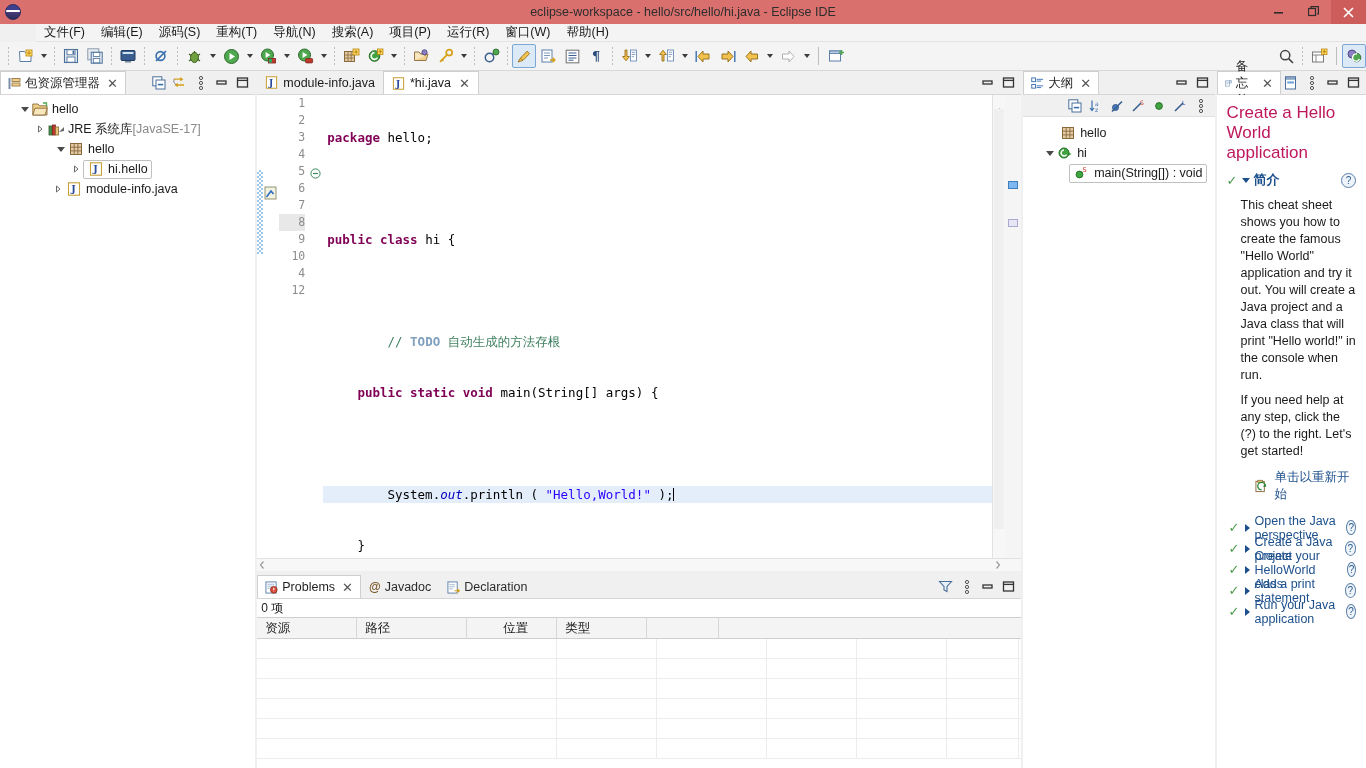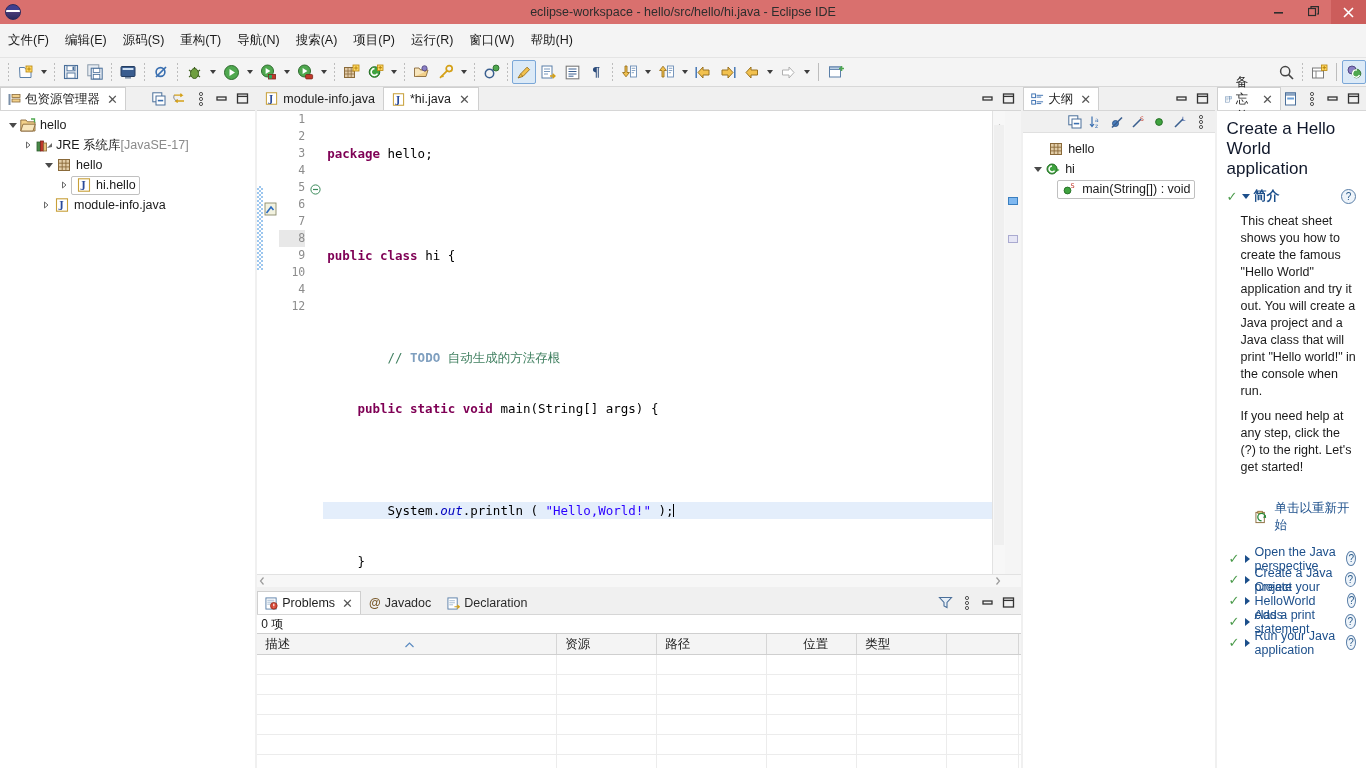--- a/index.html
+++ b/index.html
@@ -27,22 +27,22 @@
   }
   .tb-controls { margin-left: auto; display: flex; height: 24px; z-index: 2; }
   .tb-btn {
     width: 35px; height: 24px; display: flex; align-items: center; justify-content: center;
     color: #2d2d2d;
   }
   .tb-btn.close { background: #cc5d5b; color: #fff; }
   .tb-btn svg { display:block; }
   
   .menubar {
-    height: 34px; background: #f4f4f4; display: flex; align-items: center;
-    padding-left: 0; border-bottom: 1px solid #e4e4e4;
+    height: 18px; background: #f4f4f4; display: flex; align-items: center;
+    padding-left: 0; border-bottom: 1px solid #e4e4e4; margin-left: 36px;
   }
   .menu-item {
     font-size: 12.5px; color: #1a1a1a; padding: 2px 8px; white-space: nowrap;
   }
   
   .toolbar {
     height: 29px; background: #f4f4f4; display: flex; align-items: center;
     padding-left: 4px; border-bottom: 1px solid #d8d8d8;
   }
   .tbi { width: 24px; height: 24px; display: flex; align-items: center; justify-content: center; }
@@ -72,21 +72,21 @@
     border-top: 1px solid #cfcfcf; border-left: 1px solid #cfcfcf; border-right: 1px solid #cfcfcf;
     position: relative; top: 0px;
   }
   .vtab.inactive { background: #f0f0f0; border-color: transparent; color:#2b2b2b; }
   .vtab-close { font-size: 13px; color: #555; margin-left: 3px; line-height: 1; }
   .part-toolbar { margin-left: auto; display: flex; align-items: center; padding-right: 3px; gap: 2px; }
   .pt-btn { width: 19px; height: 20px; display: flex; align-items: center; justify-content: center; }
   .part-body { flex: 1; overflow: hidden; background: #fff; position: relative; }
   
   .tree { padding: 4px 0 0 0; font-size: 12.5px; color: #1a1a1a; }
-  .tnode { display: flex; align-items: center; height: 20px; white-space: nowrap; }
+  .tnode { display: flex; align-items: center; height: 20px; white-space: nowrap; margin-left: 12px; }
   .tw { width: 13px; height: 20px; display: flex; align-items: center; justify-content: center; }
   .tw.down::after { content:""; width:0;height:0;border-left:4px solid transparent;border-right:4px solid transparent;border-top:5px solid #4a4a4a; }
   .ticon { width: 18px; height: 18px; display:flex; align-items:center; justify-content:center; margin-right:3px; }
   .tlabel { }
   .tdim { color: #8a8a8a; }
   .tsel { background: #ffffff; border: 1px solid #c0c0c0; border-radius: 2px; padding: 0 3px; }
   
   .editor-area { display:flex; flex-direction:column; min-width:0; }
   .etabs { height: 24px; background:#f0f0f0; display:flex; align-items:stretch; border-bottom:1px solid #d6d6d6;}
   .etab {
@@ -120,21 +120,21 @@
   .hscroll { height: 13px; background:#f7f7f7; border-top:1px solid #e2e2e2; display:flex; align-items:center; justify-content:space-between; padding:0 2px;}
   .ovr-col { width:16px; background:#f5f5f5; position:relative; }
   
   .ptbl-count { height:18px; font-size:12px; color:#1a1a1a; padding-left:4px; line-height:18px; background:#fff; }
   .ptbl-head { height:22px; display:flex; background:#f4f4f4; border-top:1px solid #cfcfcf; border-bottom:1px solid #cfcfcf; font-size:12.5px;}
   .pth { display:flex; align-items:center; padding-left:8px; border-right:1px solid #d6d6d6; position:relative; color:#1a1a1a;}
   .ptbl-row { height:20px; display:flex; border-bottom:1px solid #ececec; }
   .ptd { border-right:1px solid #ececec; }
   
   .cs-body { padding: 8px 10px 0 10px; overflow:hidden; }
-  .cs-title { font-size:17px; color:#0f172a; margin-bottom:8px; }
+  .cs-title { font-size:17px; color:#be185d; margin-bottom:8px; }
   .cs-sec { display:flex; align-items:center; gap:4px; }
   .cs-sec-title { color:#1c4f8b; font-size:13px; font-weight:bold; }
   .cs-check { color:#4a9a4a; font-size:13px; }
   .cs-caret-down { width:0;height:0;border-left:4px solid transparent;border-right:4px solid transparent;border-top:5px solid #1c4f8b; }
   .cs-caret-right { width:0;height:0;border-top:4px solid transparent;border-bottom:4px solid transparent;border-left:5px solid #1c4f8b; }
   .cs-help { margin-left:auto; width:15px;height:15px;border-radius:50%;border:1px solid #5a7fa8;color:#2a5a8a;font-size:10px;display:flex;align-items:center;justify-content:center; background:#eef4fa;}
   .cs-para { font-size:12.5px; color:#1a1a1a; line-height:17px; padding-left:14px; margin-top:8px; }
   .cs-link { color:#1c4f8b; font-size:12.5px; }
   .cs-step { display:flex; align-items:center; gap:5px; height:21px; padding-left:2px; }
   .cs-step .lbl { color:#1c4f8b; font-size:12.5px; }
@@ -687,28 +687,20 @@
             <svg width="13" height="13" viewBox="0 0 13 13">
                 <rect x="1.5" y="2" width="10" height="9" fill="none" stroke="#333" stroke-width="1.3"></rect>
                 <path d="M1.5 4.4 H11.5" stroke="#333" stroke-width="1.3"></path>
               </svg>
           </div>
         </div>
       </div>
       <div class="part-body">
         <div class="ptbl-count">0 项</div>
         <div class="ptbl-head">
-          <div class="pth" style="width:300px;">
-            <span>描述</span>
-            <span style="position:absolute;left:148px;top:3px;">
-              <svg width="9" height="6" viewBox="0 0 9 6">
-                  <path d="M0.5 5 L4.5 1 L8.5 5" fill="none" stroke="#5a8ac0" stroke-width="1.2"></path>
-                </svg>
-            </span>
-          </div>
           <div class="pth" style="width:100px;">
             <span>资源</span>
           </div>
           <div class="pth" style="width:110px;">
             <span>路径</span>
           </div>
           <div class="pth" style="width:90px;justify-content:center;">
             <span>位置</span>
           </div>
           <div class="pth" style="width:90px;">
@@ -930,21 +922,21 @@
       <div class="cs-sec">
         <span class="cs-check">✓</span>
         <span class="cs-caret-down"></span>
         <span class="cs-sec-title">简介</span>
         <span class="cs-help">?</span>
       </div>
 
       <div class="cs-para">This cheat sheet shows you how to create the famous "Hello World" application and try it out. You will create a Java project and a Java class that will print "Hello world!" in the console when run.</div>
       <div class="cs-para">If you need help at any step, click the (?) to the right. Let's get started!</div>
 
-      <div style="display:flex;align-items:center;gap:6px;padding-left:28px;margin-top:24px;">
+      <div style="display:flex;align-items:center;gap:6px;padding-left:28px;margin-top:9px;">
         <svg width="15" height="15" viewBox="0 0 15 15">
           <rect x="1" y="2" width="9" height="11" fill="#fff" stroke="#8a6a3a" stroke-width="1"></rect>
           <rect x="3" y="0.8" width="5" height="2.4" fill="#e6c27a" stroke="#8a6a3a" stroke-width="0.8"></rect>
           <path d="M7 11 A4 4 0 1 1 11 7" fill="none" stroke="#2a8a3a" stroke-width="1.4"></path>
           <path d="M11.5 4.5 L12 8 L8.5 7.6 Z" fill="#2a8a3a"></path>
         </svg>
         <span class="cs-link">单击以重新开始</span>
       </div>
 
       <div style="margin-top:14px;">

